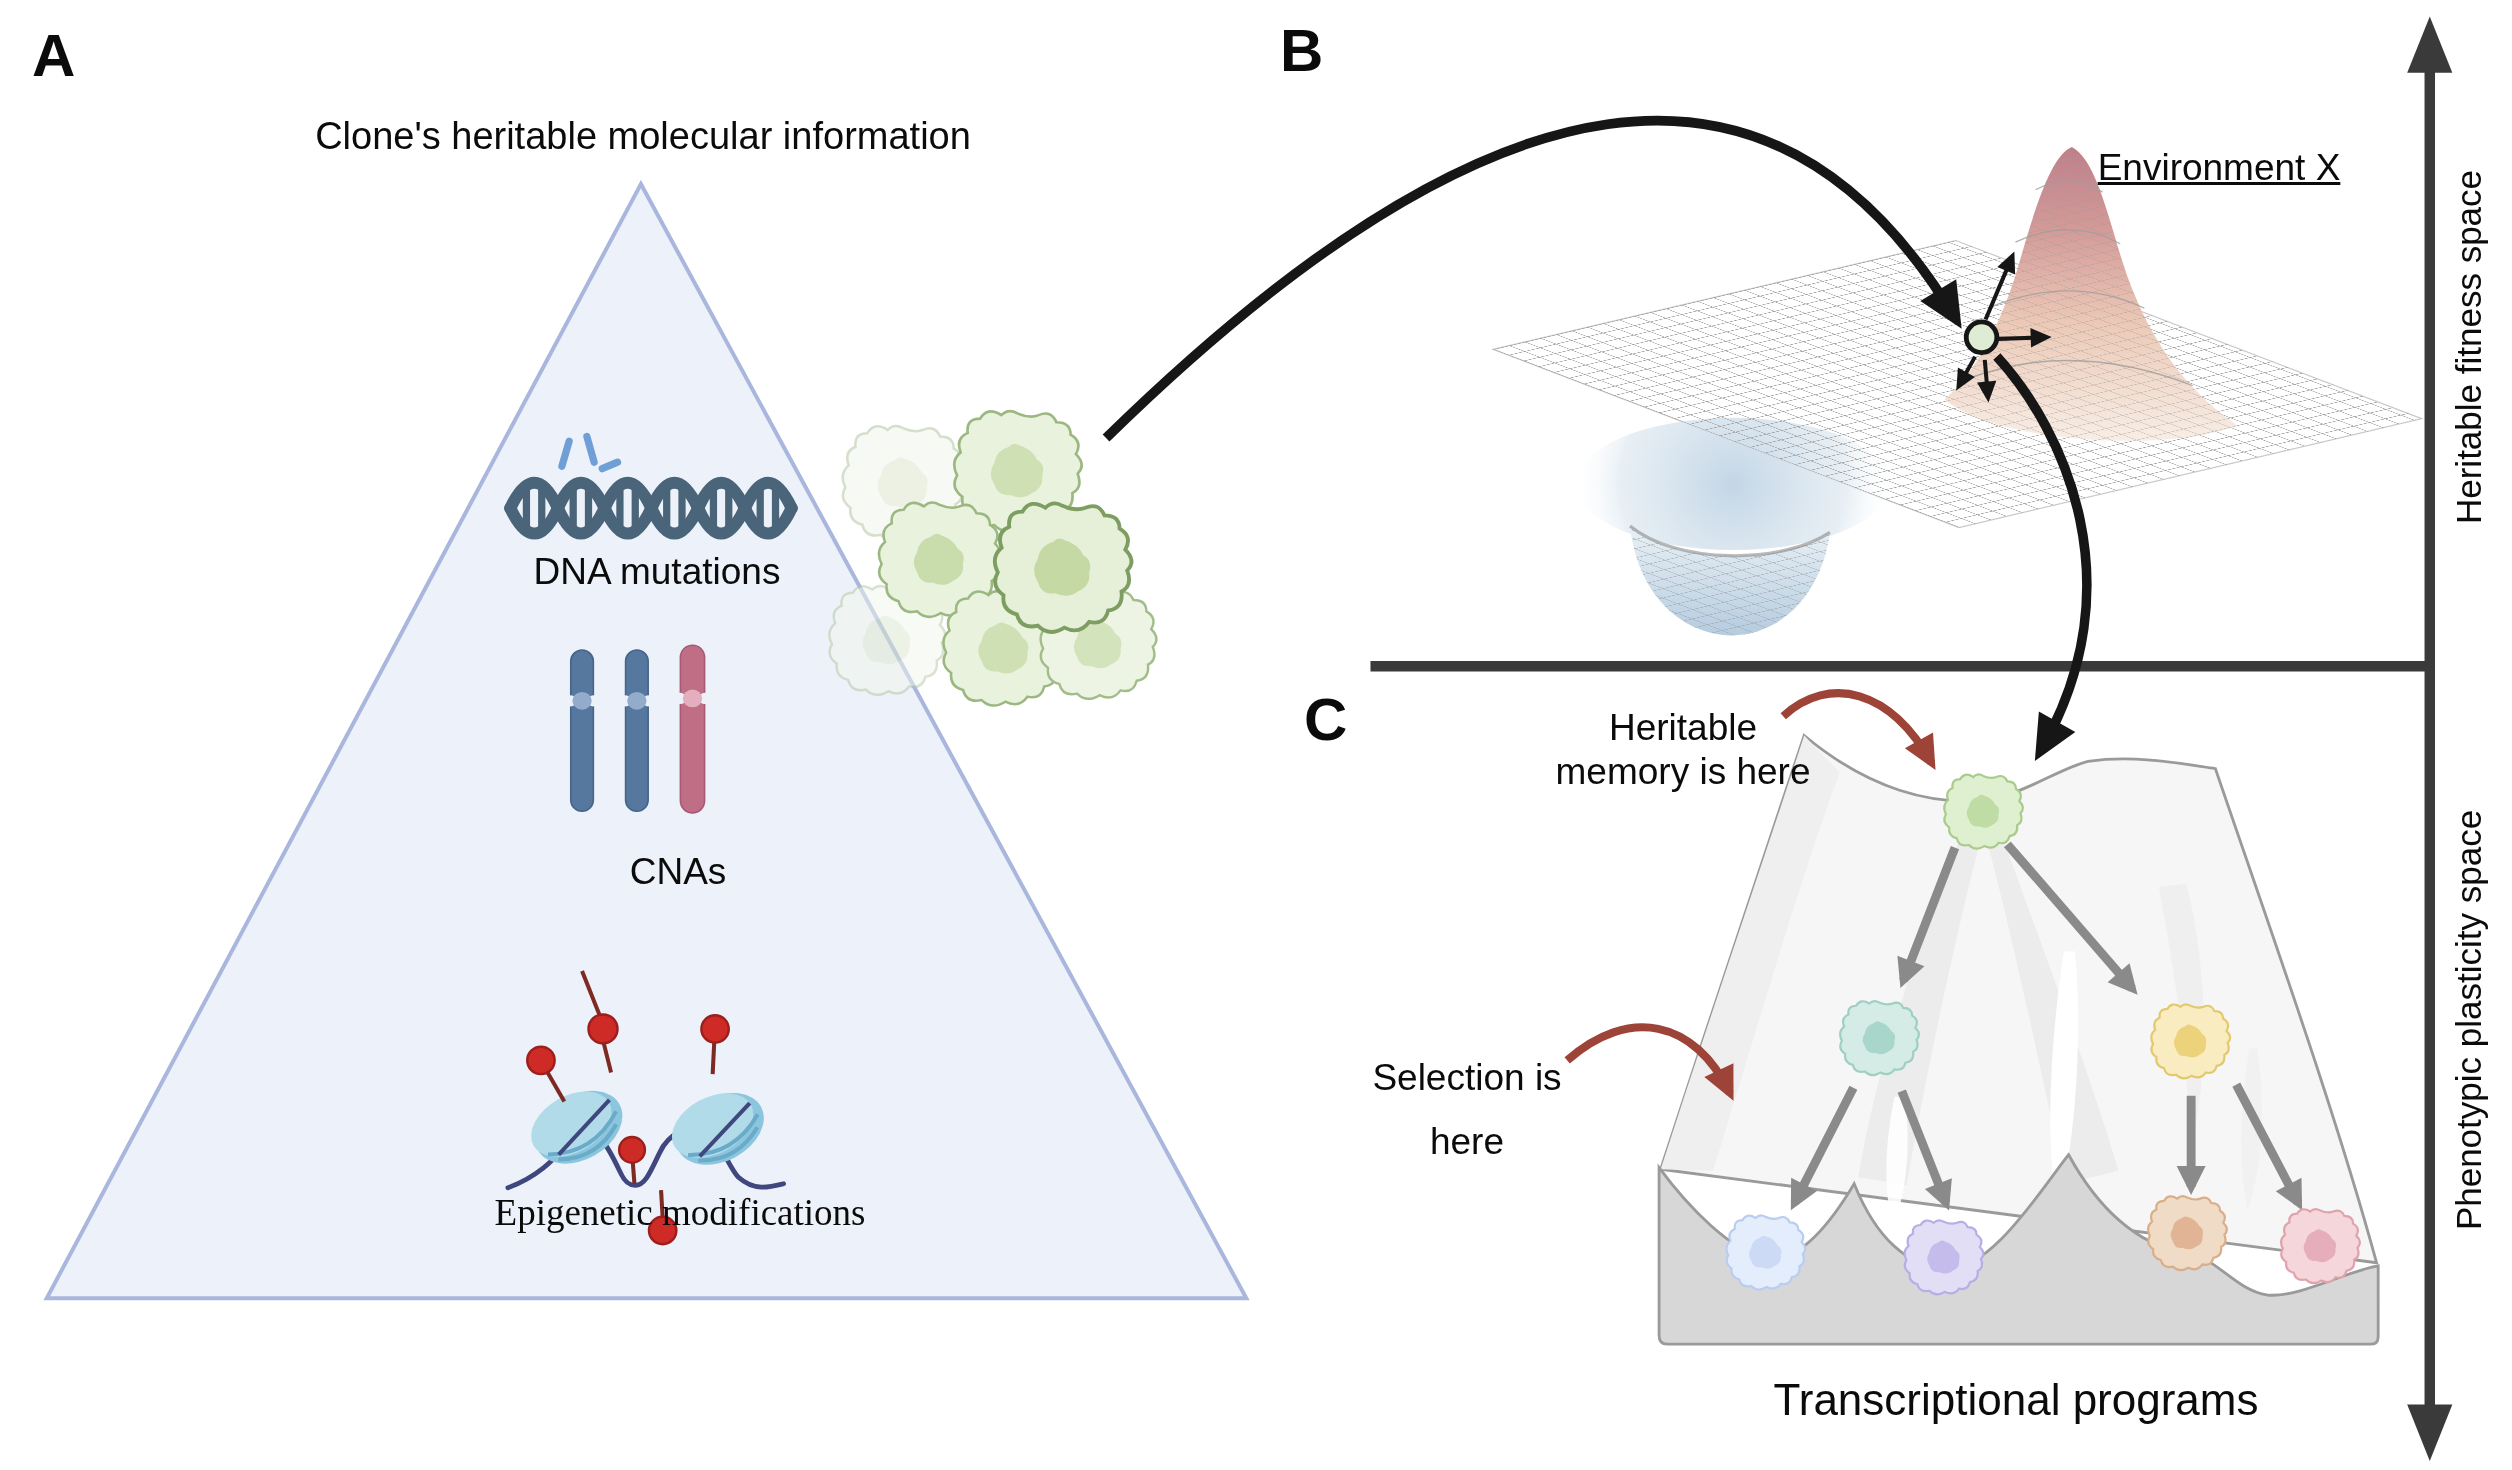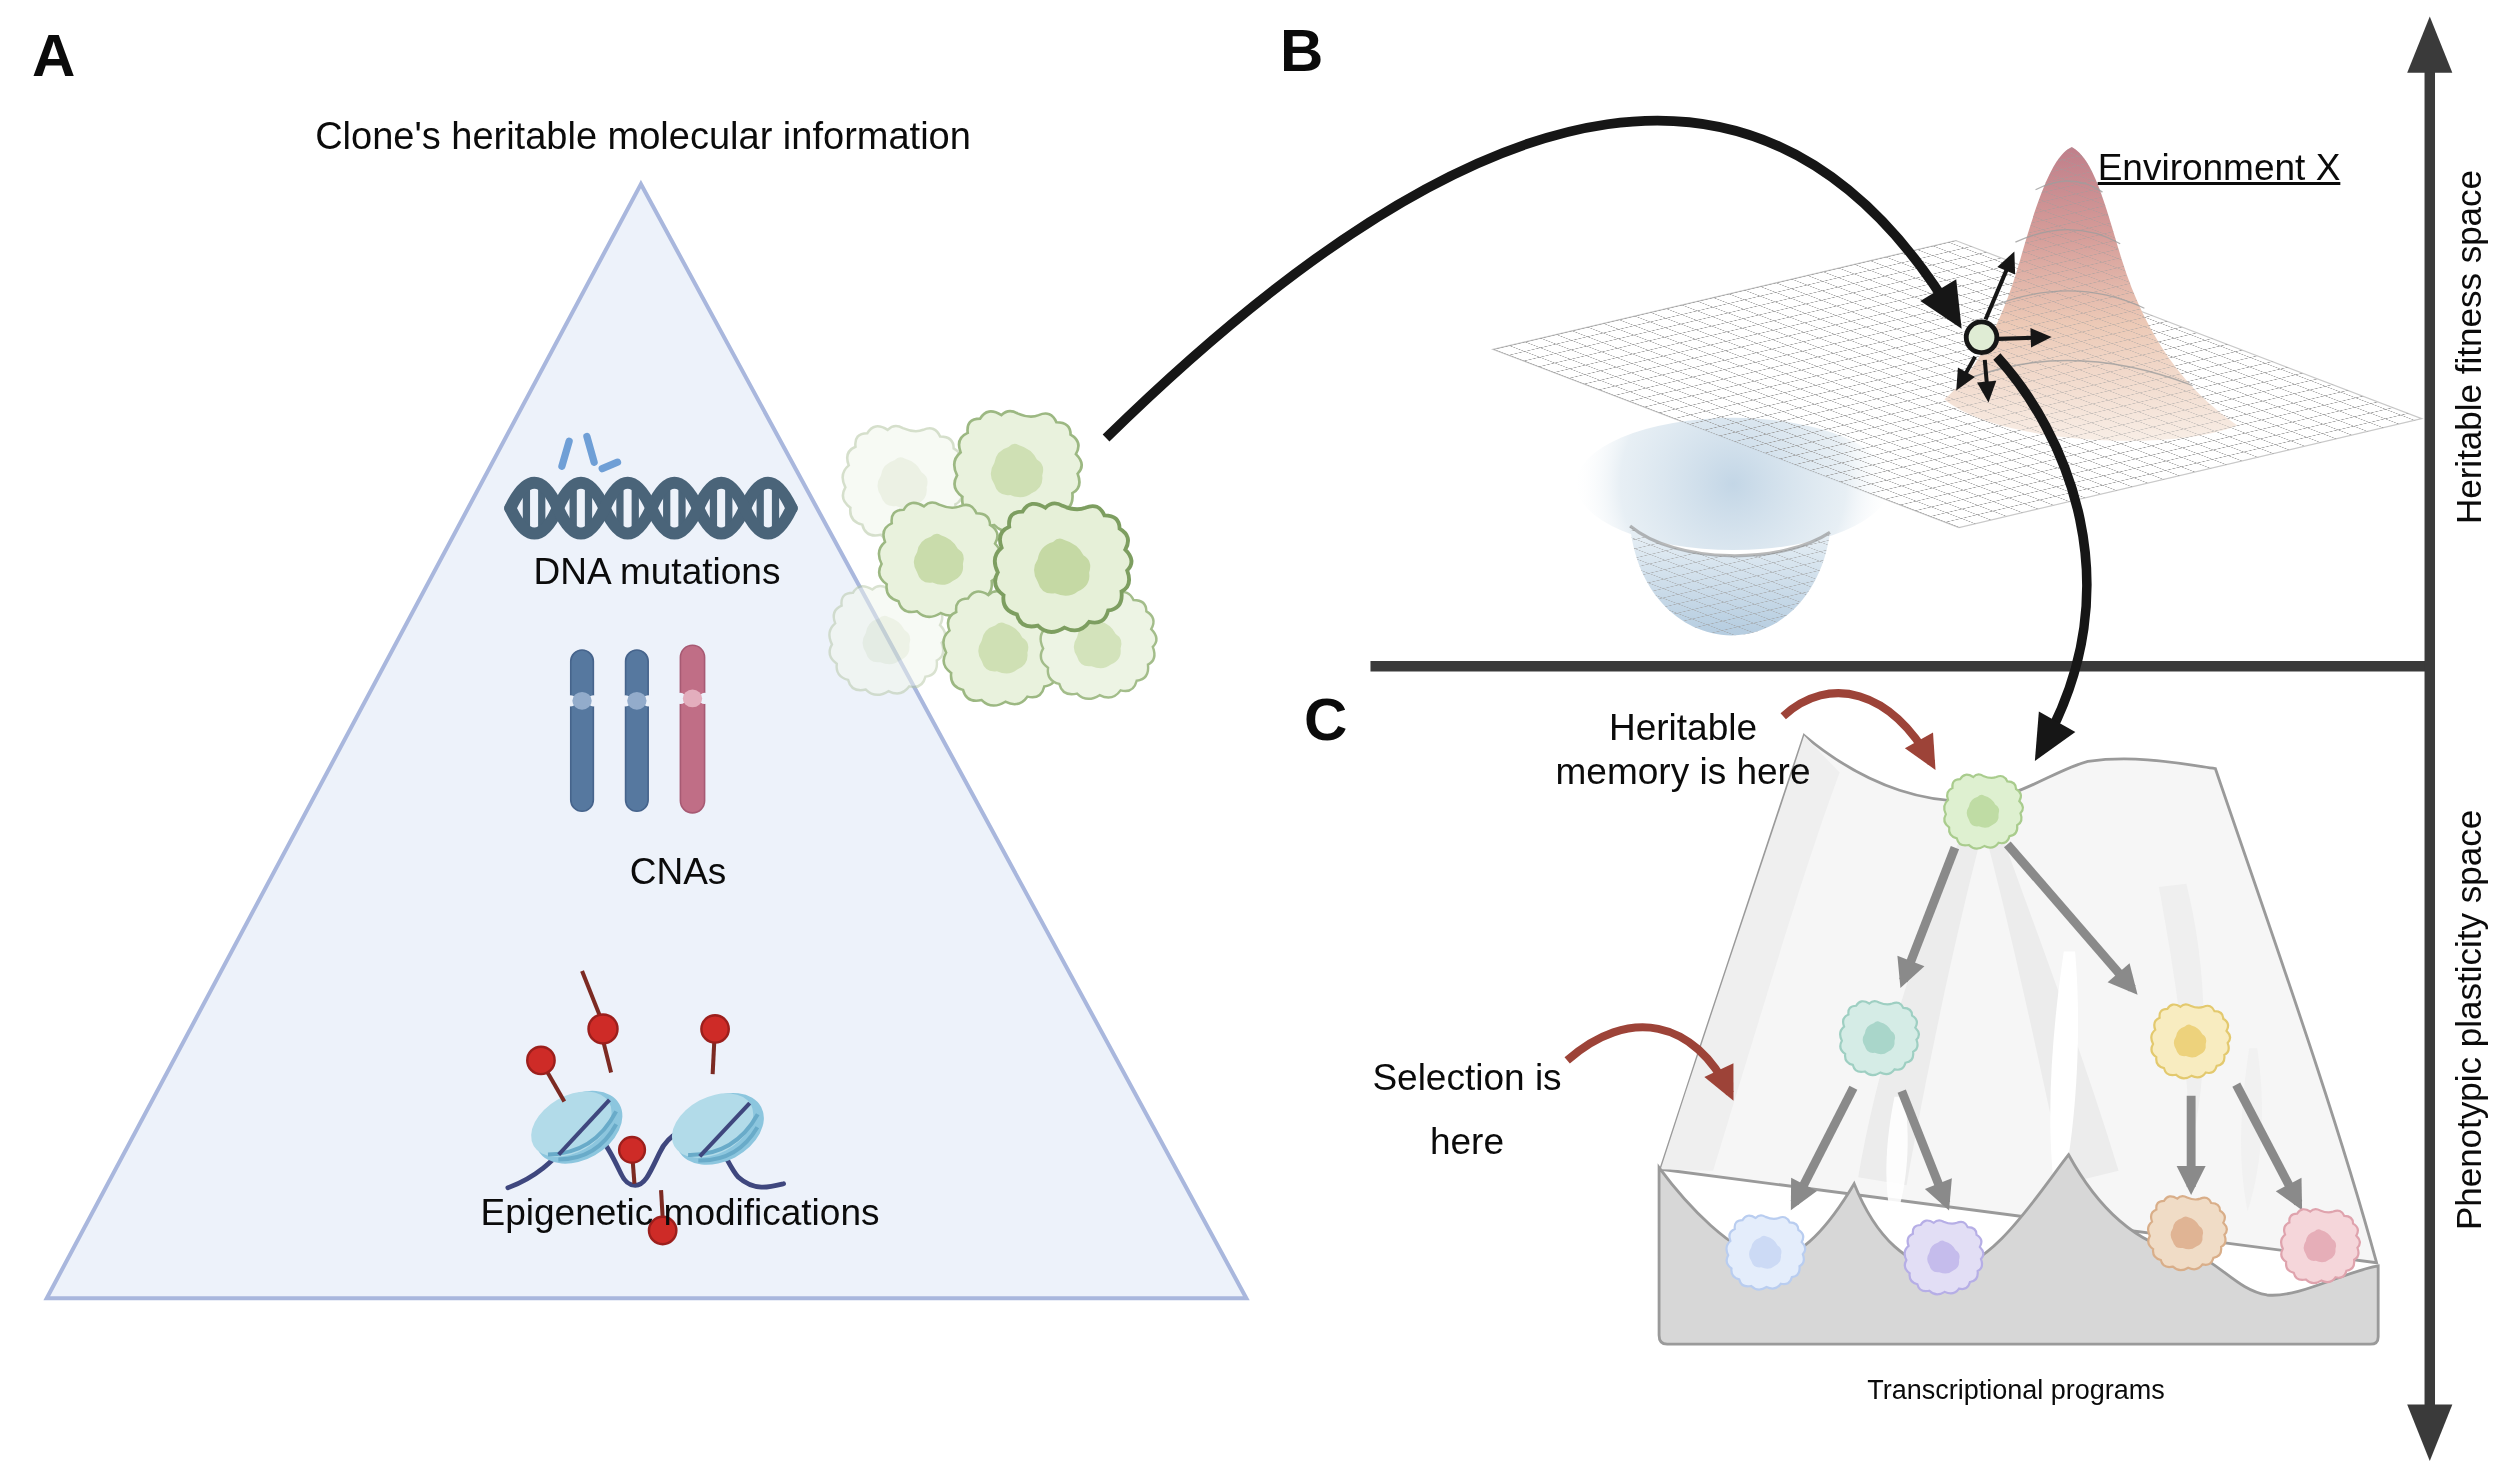--- a/index.html
+++ b/index.html
@@ -3,21 +3,21 @@
 <meta charset="utf-8">
 <style>
   html,body{margin:0;padding:0;background:#ffffff;}
   #figure{position:relative;width:2512px;height:1471px;background:#ffffff;overflow:hidden;
           font-family:"Liberation Sans",sans-serif;color:#111;}
   #art{position:absolute;left:0;top:0;width:2512px;height:1471px;}
   .t{position:absolute;white-space:pre;color:#0b0b0b;line-height:1.15;}
   .c{transform:translateX(-50%);text-align:center;}
   .panel-label{font-size:60px;font-weight:bold;}
   .body46{font-size:37px;}
-  .body47{font-size:27px;}
+  .body47{font-size:44px;}
   .title{font-size:38px;margin-top:20px;}
   .rot{transform:translate(-50%,-50%) rotate(-90deg);transform-origin:center;font-size:35px;}
 </style>
 </head>
 <body>
 
 <div id="figure">
 
   <svg id="art" viewBox="0 0 3116 1824" xmlns="http://www.w3.org/2000/svg">
     <defs>
@@ -276,21 +276,21 @@
         <path d="M2212,888 C2270,836 2345,855 2396,946 " marker-end="url(#mR)"></path>
         <path d="M1944,1315 C2020,1248 2102,1264 2146,1356" marker-end="url(#mR)"></path>
       </g>
     </g>
   </svg>
 
   <div class="t panel-label" style="left:32px;top:21px;">A</div>
   <div class="t c title" style="left:643px;top:95px;">Clone's heritable molecular information</div>
   <div class="t c body46" style="left:657px;top:551px;">DNA mutations</div>
   <div class="t c body46" style="left:678px;top:851px;text-align:right;">CNAs</div>
-  <div class="t c body46" style="left:680px;top:1192px;">Epigenetic modifications</div>
+  <div class="t c body46" style="left:680px;top:1192px;font-family:Liberation Serif, serif;">Epigenetic modifications</div>
 
   <div class="t panel-label" style="left:1280px;top:16px;">B</div>
   <div class="t c body46" style="left:2219px;top:147px;text-decoration:underline;">Environment X</div>
   <div class="t rot" style="left:2469px;top:347px;">Heritable fitness space</div>
 
   <div class="t panel-label" style="left:1304px;top:685px;">C</div>
   <div class="t c body46" style="left:1683px;top:707px;">Heritable</div>
   <div class="t c body46" style="left:1683px;top:751px;">memory is here</div>
   <div class="t c body46" style="left:1467px;top:1057px;">Selection is</div>
   <div class="t c body46" style="left:1467px;top:1101px;margin-top:20px;">here</div>

